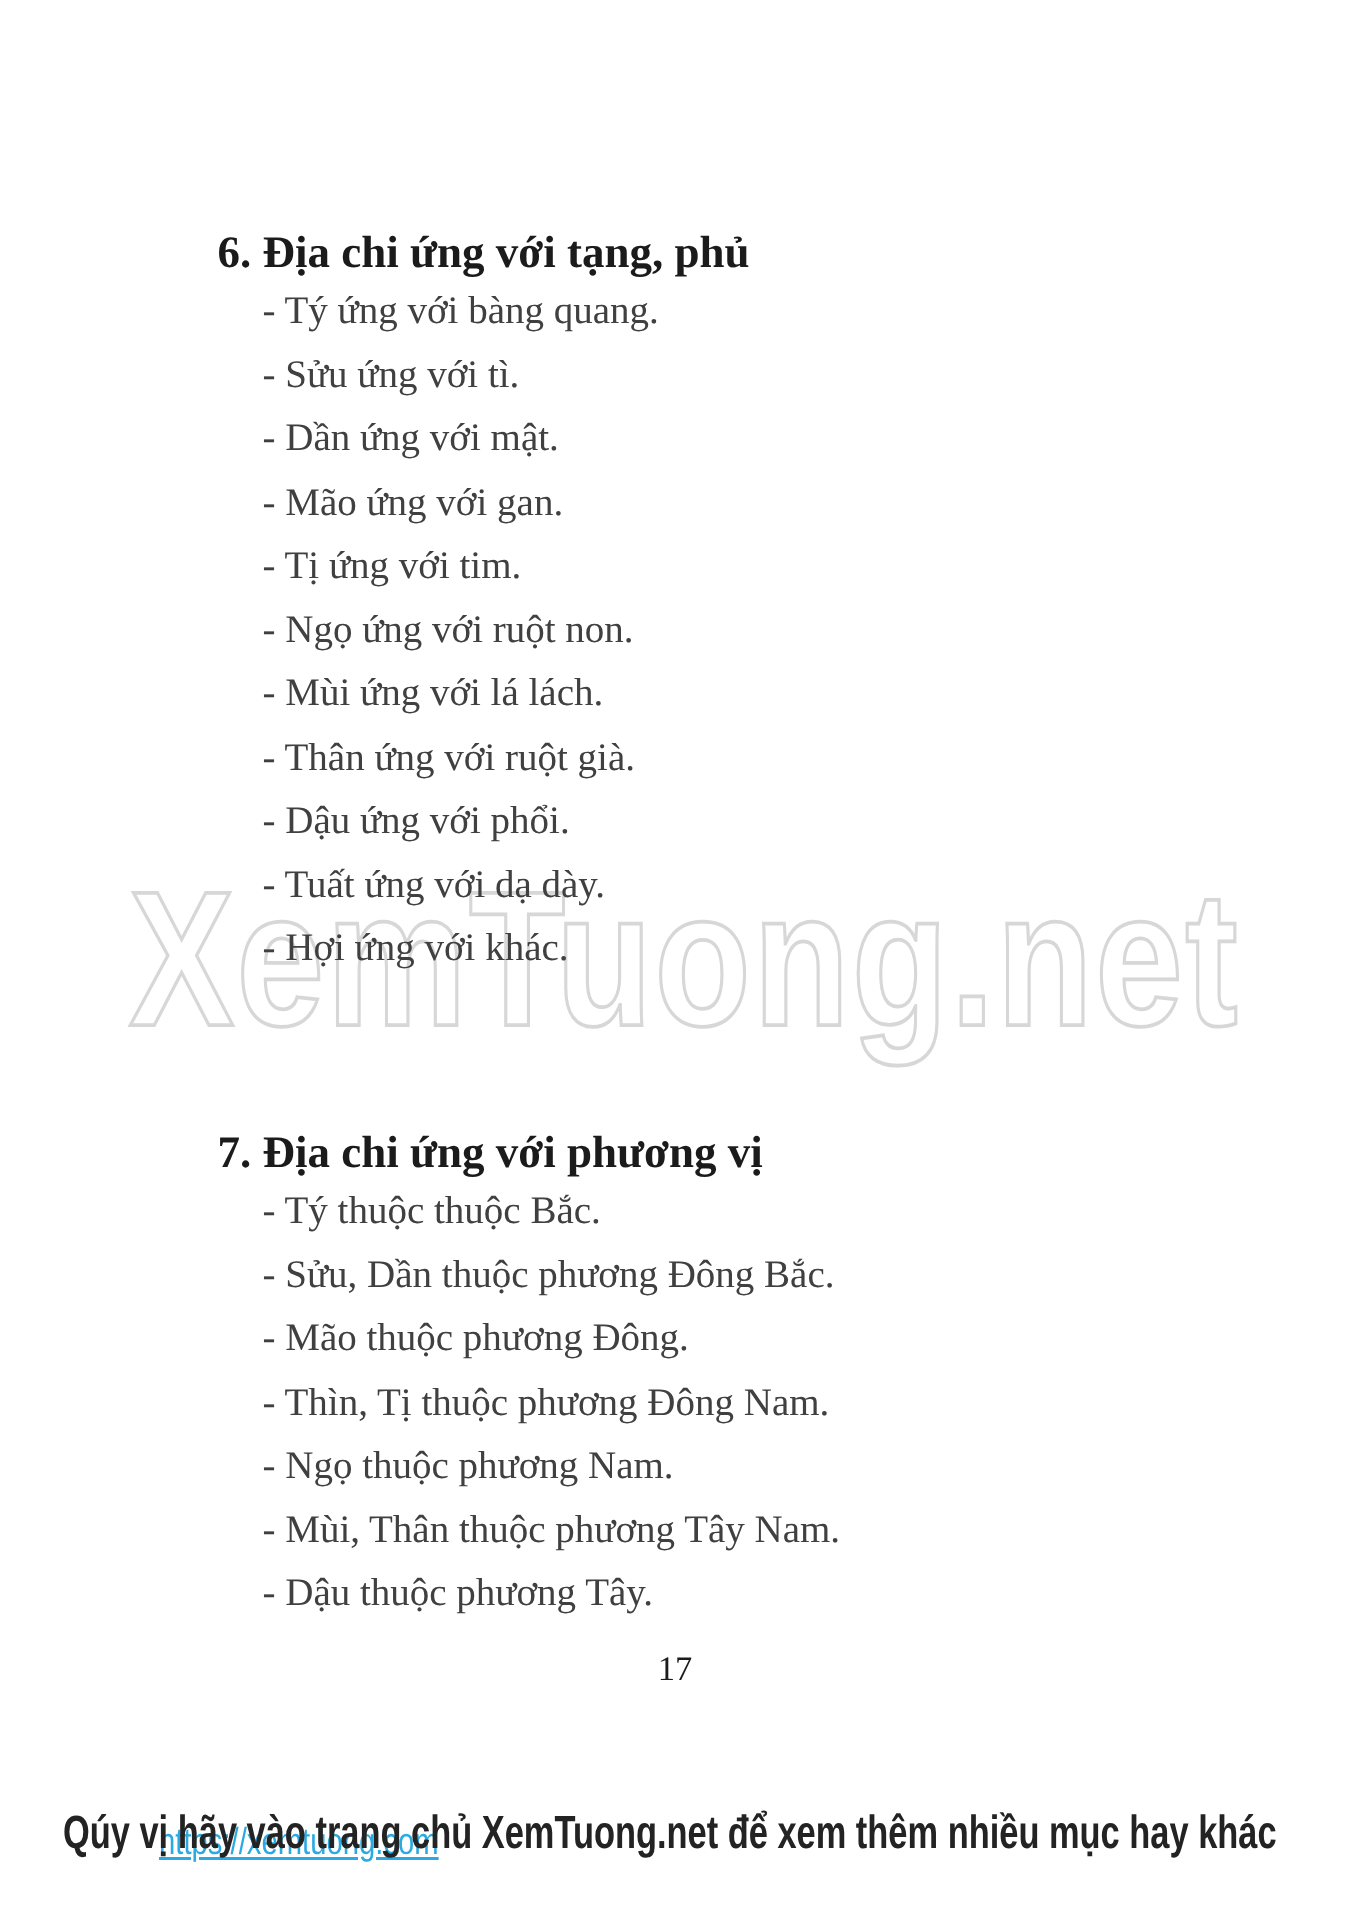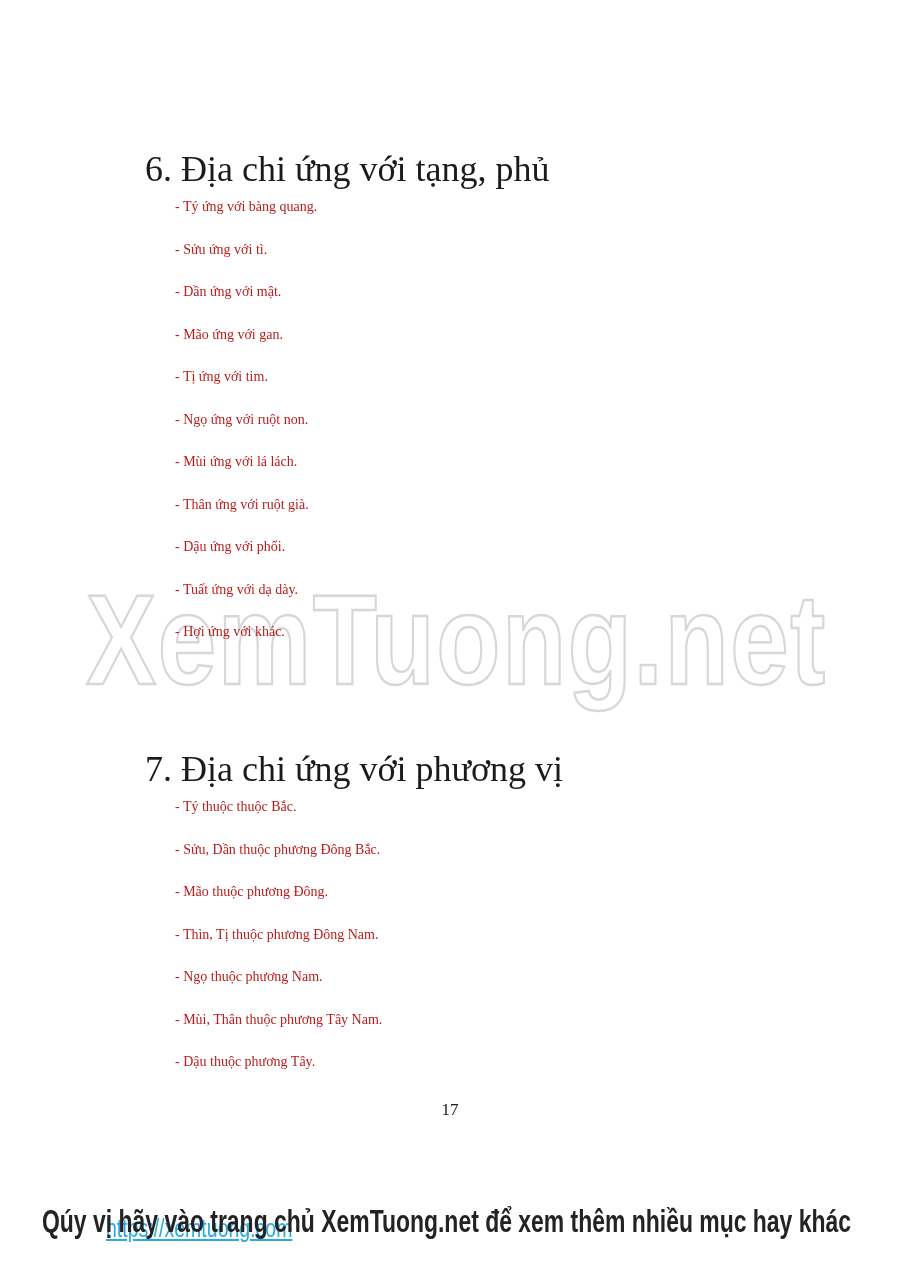--- a/index.html
+++ b/index.html
@@ -30,40 +30,40 @@
     white-space: nowrap;
     z-index: 0;
     user-select: none;
   }
   
   .section { position: absolute; left: 0; z-index: 1; }
   .section-6 { top: 150px; }
   .section-7 { top: 750px; }
   .section-heading {
     margin: 0 0 6px 145px;
-    font-size: 36px;
-    font-weight: normal;
+    font-size: 30px;
+    font-weight: bold;
     line-height: 38px;
     color: #1b1b1b;
   }
   .item-list { margin: 0; padding: 0; list-style: none; }
   .item-list li {
     margin-left: 175px;
-    font-size: 14px;
+    font-size: 26px;
     line-height: 26px;
     margin-bottom: 16.5px;
-    color: #b91c1c;
+    color: #404040;
     white-space: nowrap;
   }
   
   .page-number {
     position: absolute;
     top: 1100px; left: 0; width: 900px;
     text-align: center;
-    font-size: 17px;
+    font-size: 23px;
     color: #1b1b1b;
     z-index: 1;
   }
   
   .footer {
     position: absolute;
     top: 1204px; left: 42px;
     height: 46px;
     z-index: 1;
   }

